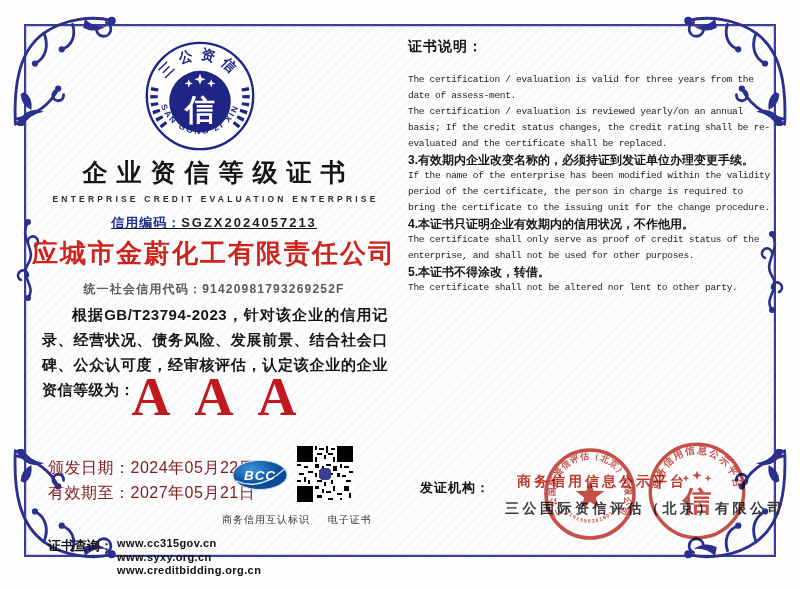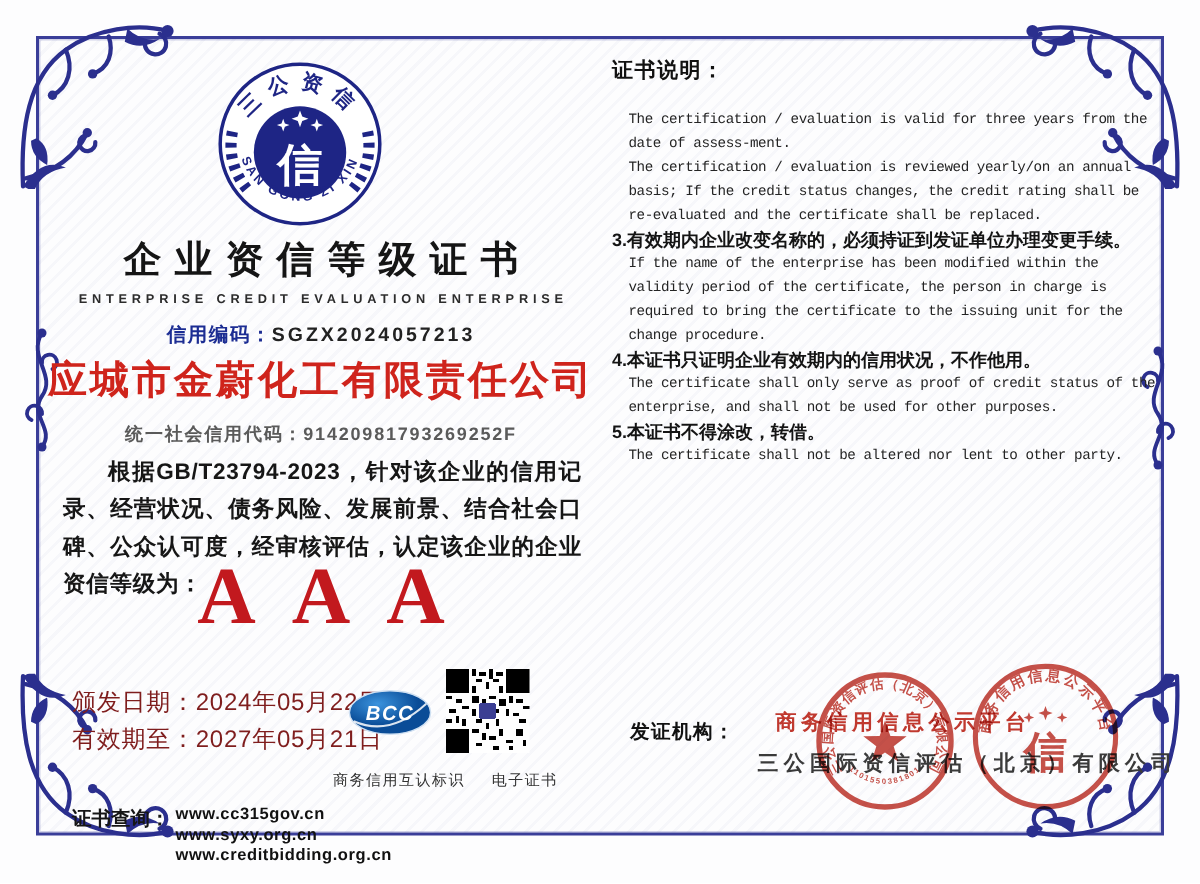--- a/index.html
+++ b/index.html
@@ -21,21 +21,21 @@
 
   .logo{position:absolute;left:144px;top:40px;width:112px;height:112px;}
 
   .title{position:absolute;left:36px;top:156px;width:356px;text-align:center;
         font-family:"Liberation Serif",serif;font-weight:900;font-size:25px;color:#151515;
         letter-spacing:9px;padding-left:9px;box-sizing:border-box;}
   .subtitle{position:absolute;left:36px;top:194px;width:356px;text-align:center;
         font-size:8.5px;font-weight:700;letter-spacing:3.2px;color:#2c2c2c;padding-left:3px;box-sizing:border-box;}
 
   .credit-row{position:absolute;left:36px;top:214px;width:356px;text-align:center;
-        font-size:13px;font-weight:700;letter-spacing:1px;}
+        font-size:13px;font-weight:700;letter-spacing:1px;text-decoration:underline;}
   .credit-row .lab{color:#1c2d93;}
   .credit-row .val{color:#222;letter-spacing:2px;}
 
   .company{position:absolute;left:20px;top:236px;width:388px;text-align:center;
         font-size:26px;font-weight:900;color:#cf241c;letter-spacing:2px;}
 
   .uscc{position:absolute;left:36px;top:281px;width:356px;text-align:center;
         font-size:12px;font-weight:700;color:#5a5a5a;letter-spacing:1.2px;}
 
   .para{position:absolute;left:42px;top:302px;width:346px;text-align:justify;
@@ -56,21 +56,21 @@
   .bcc{position:absolute;left:231px;top:458px;width:58px;height:34px;}
   .qr{position:absolute;left:297px;top:446px;width:56px;height:56px;}
   .mark-labels{position:absolute;left:222px;top:513px;font-size:10px;color:#333;letter-spacing:1px;}
   .mark-labels span{margin-right:14px;}
 
   .notes{position:absolute;left:408px;top:38px;width:364px;}
   .notes h3{margin:0 0 16px 0;font-size:14px;font-weight:700;letter-spacing:1px;color:#111;}
   .notes p{margin:0;}
   .notes .zh{font-size:12px;font-weight:700;line-height:16px;color:#141414;}
   .notes .en{font-family:"Liberation Mono",monospace;font-size:9.5px;letter-spacing:-.3px;
-             line-height:16px;color:#242424;margin-left:11px;}
+             line-height:16px;color:#242424;}
 
   .issuer-label{position:absolute;left:420px;top:479px;font-size:13px;font-weight:700;letter-spacing:1px;}
   .platform-text{position:absolute;left:517px;top:473px;font-size:14px;font-weight:700;
         color:#c0392f;letter-spacing:3px;z-index:1;white-space:nowrap;}
   .issuer-company{position:absolute;left:505px;top:500px;font-size:14px;font-weight:700;
         color:#3a3a3a;letter-spacing:3.5px;z-index:1;white-space:nowrap;}
   .seal{position:absolute;z-index:2;opacity:.88;mix-blend-mode:multiply;}
   .seal.left{left:542px;top:446px;width:96px;height:96px;}
   .seal.right{left:646px;top:440px;width:102px;height:102px;}
 </style>

